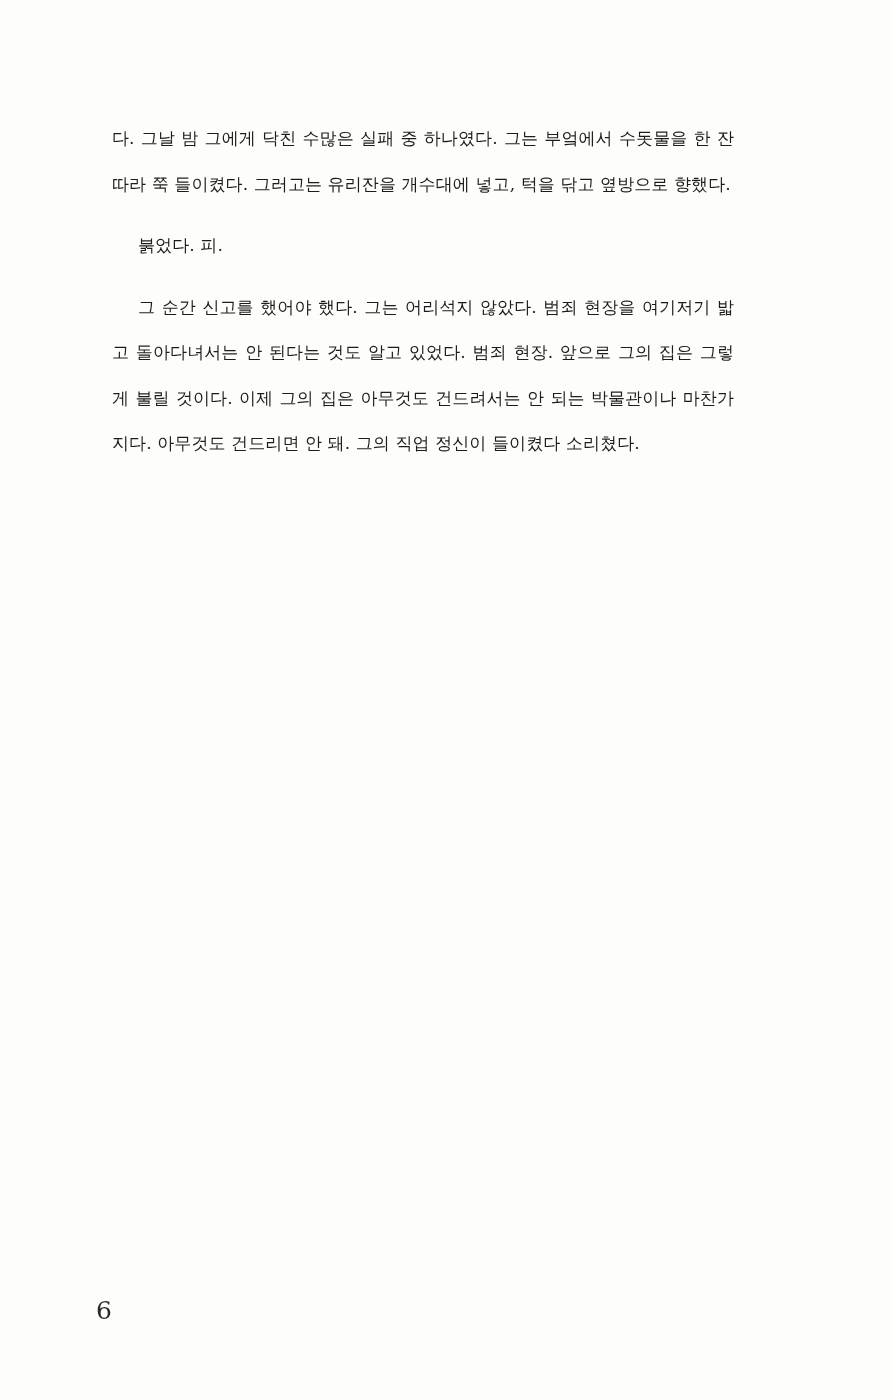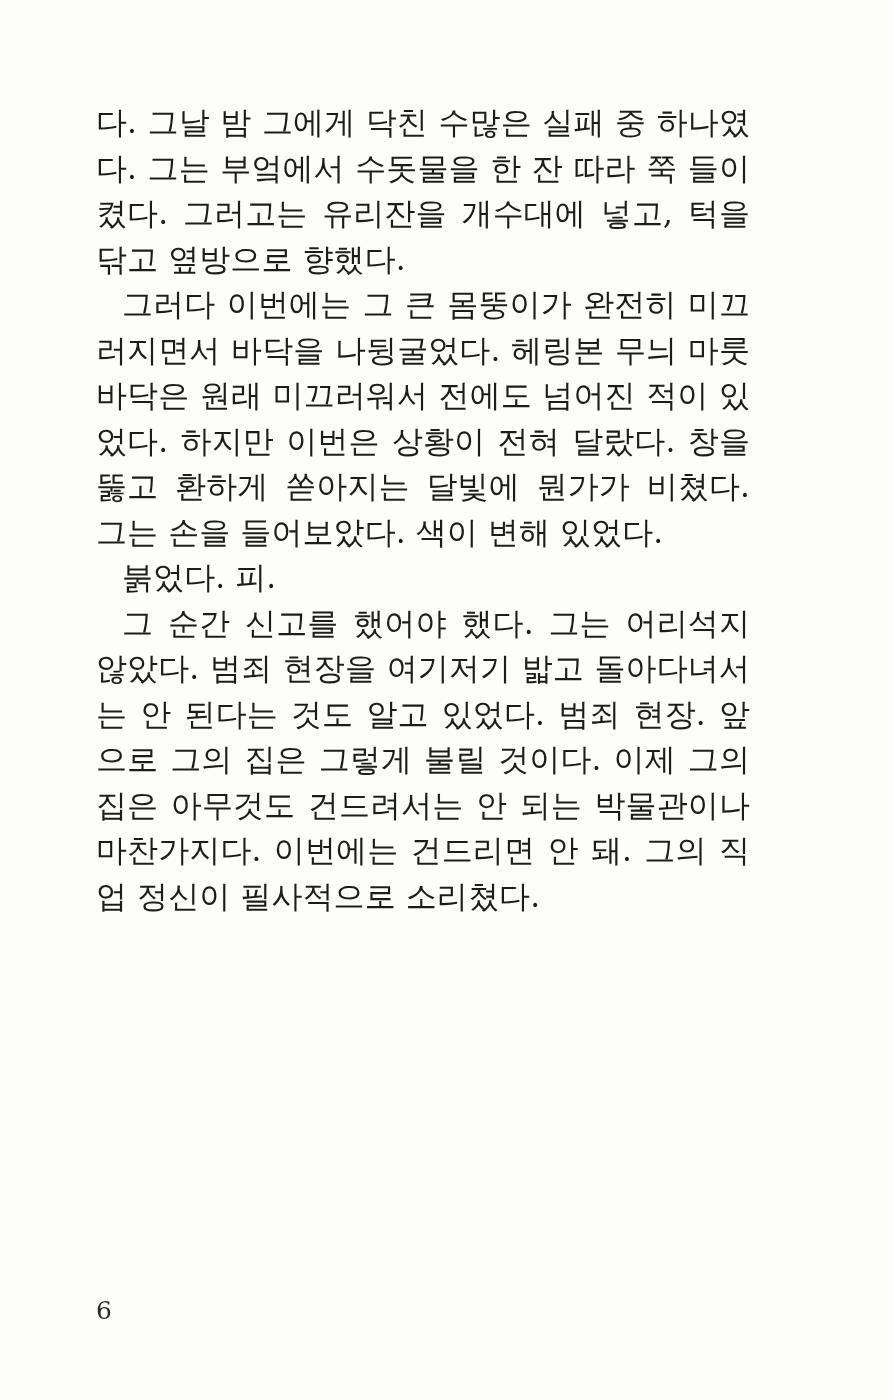--- a/index.html
+++ b/index.html
@@ -20,22 +20,22 @@
     background: #fdfdfb;
     box-sizing: border-box;
   }
   .text-column {
     position: absolute;
     top: 100px;
     left: 96px;
     width: 654px;
   }
   .para {
-    margin: 0;
-    font-size: 31px;
+    margin: 16px;
+    font-size: 17px;
     line-height: 45.5px;
     color: #1c1c1c;
     text-align: justify;
     text-justify: inter-character;
     letter-spacing: 0.1px;
     word-break: break-all;
   }
   .para.indent {
     text-indent: 26px;
   }
@@ -47,18 +47,17 @@
     color: #2b2b2b;
     font-family: "DejaVu Serif", "Liberation Serif", serif;
   }
 </style>
 </head>
 <body>
 
 <div class="page">
   <div class="text-column">
     <p class="para">다. 그날 밤 그에게 닥친 수많은 실패 중 하나였다. 그는 부엌에서 수돗물을 한 잔 따라 쭉 들이켰다. 그러고는 유리잔을 개수대에 넣고, 턱을 닦고 옆방으로 향했다.</p>
-    <p class="para indent">그러다 이번에는 그 큰 몸뚱이가 완전히 미끄러지면서 바닥을 나뒹굴었다. 헤링본 무늬 마룻바닥은 원래 미끄러워서 전에도 넘어진 적이 있었다. 하지만 이번은 상황이 전혀 달랐다. 창을 뚫고 환하게 쏟아지는 달빛에 뭔가가 비쳤다. 그는 손을 들어보았다. 색이 변해 있었다.</p>
     <p class="para indent">붉었다. 피.</p>
-    <p class="para indent">그 순간 신고를 했어야 했다. 그는 어리석지 않았다. 범죄 현장을 여기저기 밟고 돌아다녀서는 안 된다는 것도 알고 있었다. 범죄 현장. 앞으로 그의 집은 그렇게 불릴 것이다. 이제 그의 집은 아무것도 건드려서는 안 되는 박물관이나 마찬가지다. 이번에는 건드리면 안 돼. 그의 직업 정신이 필사적으로 소리쳤다.</p>
+    <p class="para indent">그 순간 신고를 했어야 했다. 그는 어리석지 않았다. 범죄 현장을 여기저기 밟고 돌아다녀서는 안 된다는 것도 알고 있었다. 범죄 현장. 앞으로 그의 집은 그렇게 불릴 것이다. 이제 그의 집은 아무것도 건드려서는 안 되는 박물관이나 마찬가지다. 아무것도 건드리면 안 돼. 그의 직업 정신이 들이켰다 소리쳤다.</p>
   </div>
   <div class="page-number">6</div>
 </div>
 
 </body></html>

